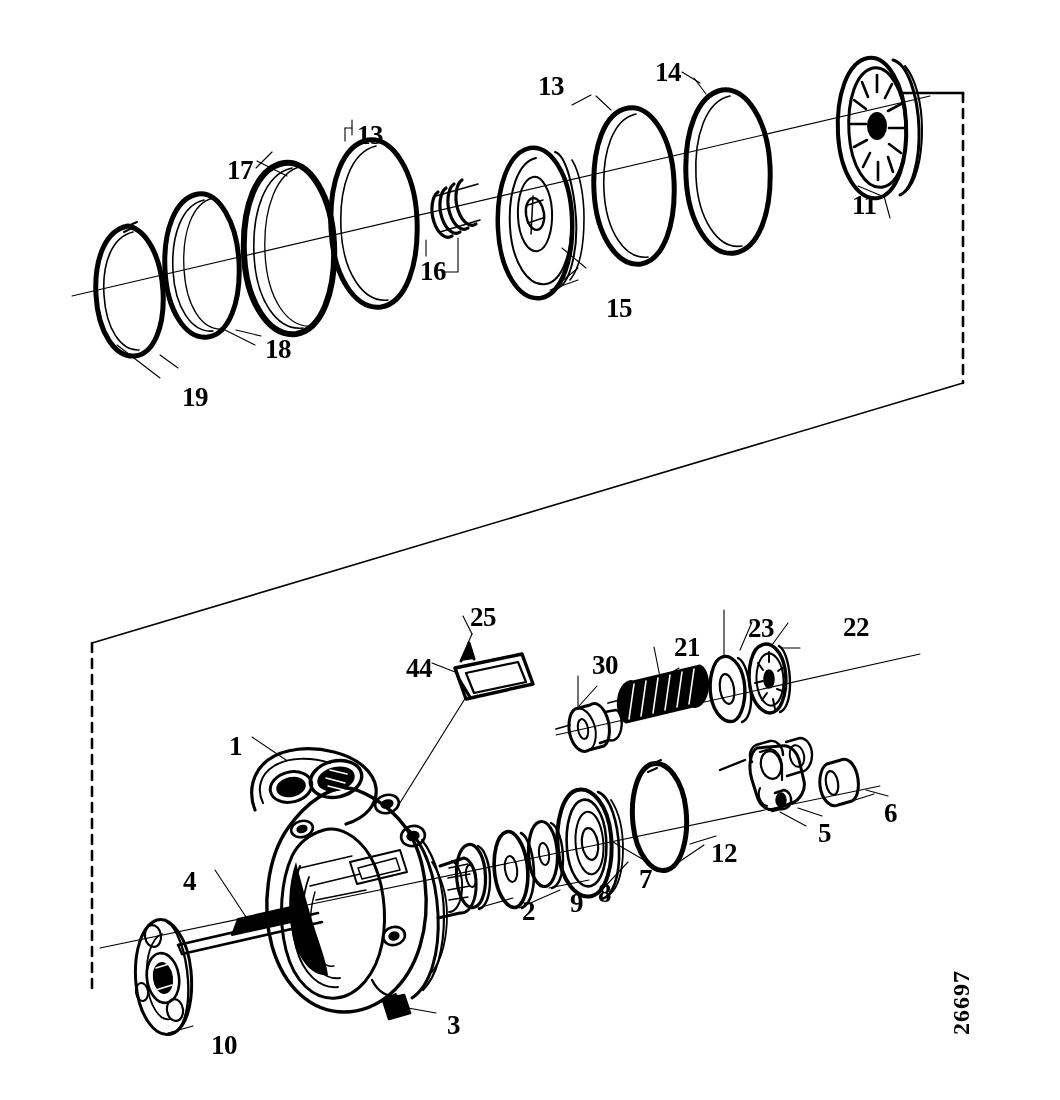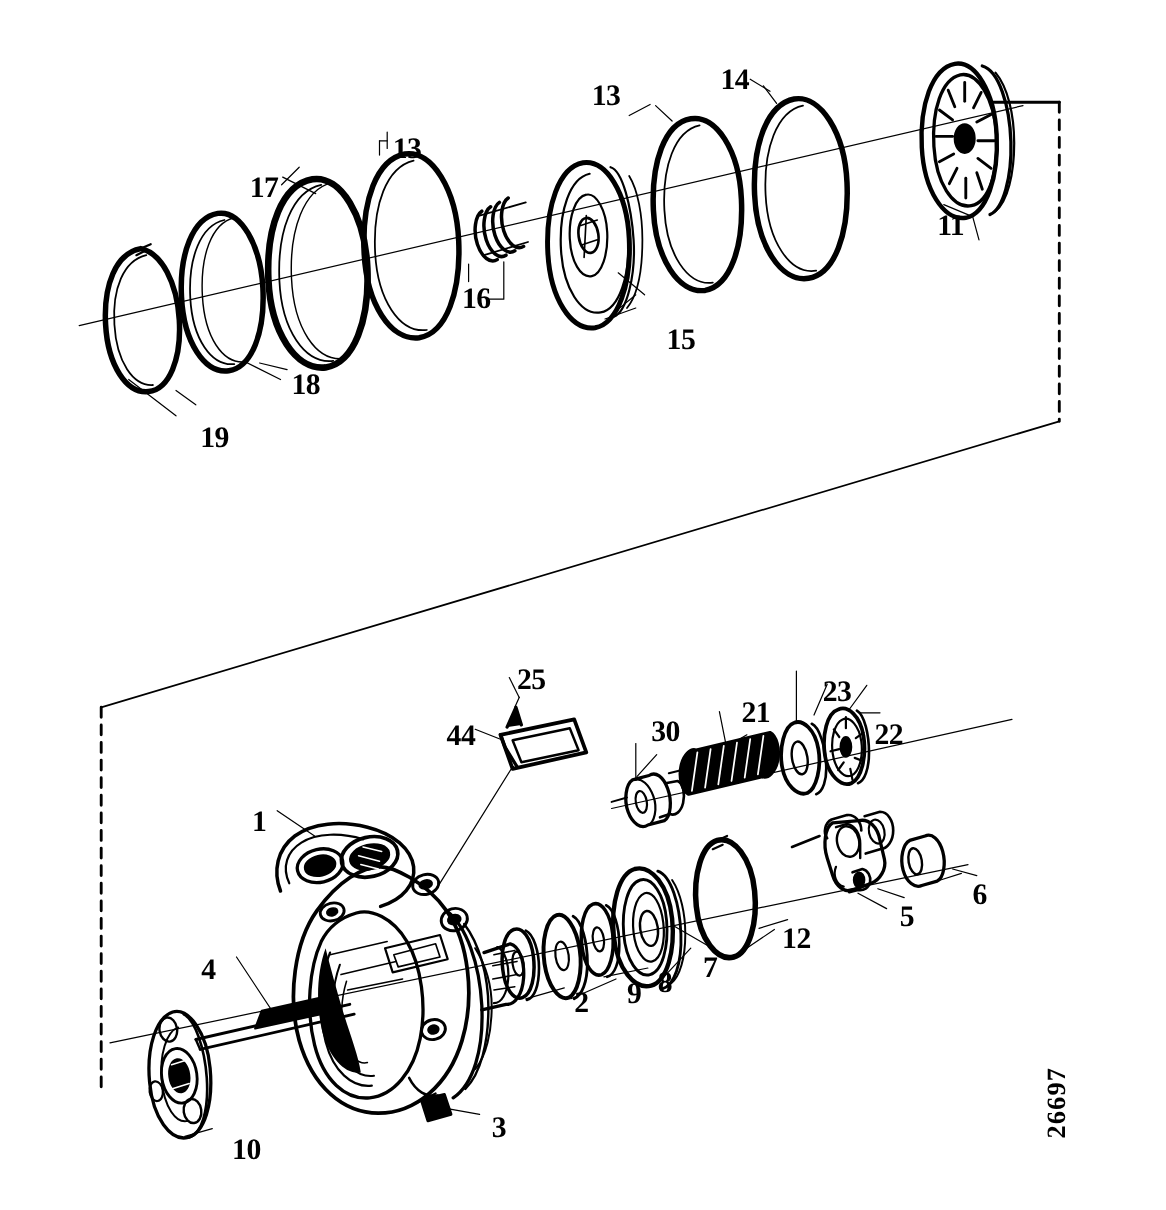--- a/index.html
+++ b/index.html
@@ -397,21 +397,21 @@
     <div class="callout" style="left:183px;top:868px;">4</div>
     <div class="callout" style="left:818px;top:820px;">5</div>
     <div class="callout" style="left:884px;top:800px;">6</div>
     <div class="callout" style="left:639px;top:866px;">7</div>
     <div class="callout" style="left:598px;top:880px;">8</div>
     <div class="callout" style="left:570px;top:890px;">9</div>
     <div class="callout" style="left:211px;top:1032px;">10</div>
     <div class="callout" style="left:711px;top:840px;">12</div>
     <div class="callout" style="left:592px;top:652px;">30</div>
     <div class="callout" style="left:674px;top:634px;">21</div>
-    <div class="callout" style="left:795px;top:614px;margin-top:40px;">22</div>
+    <div class="callout" style="left:843px;top:614px;">22</div>
     <div class="callout" style="left:748px;top:615px;">23</div>
     <div class="callout" style="left:406px;top:655px;">44</div>
     <div class="callout" style="left:438px;top:604px;margin-left:32px;">25</div>
 
     <div class="dwgno" style="left:948px;top:1035px;">26697</div>
   </div>
 
 </div>
 
 </body></html>

